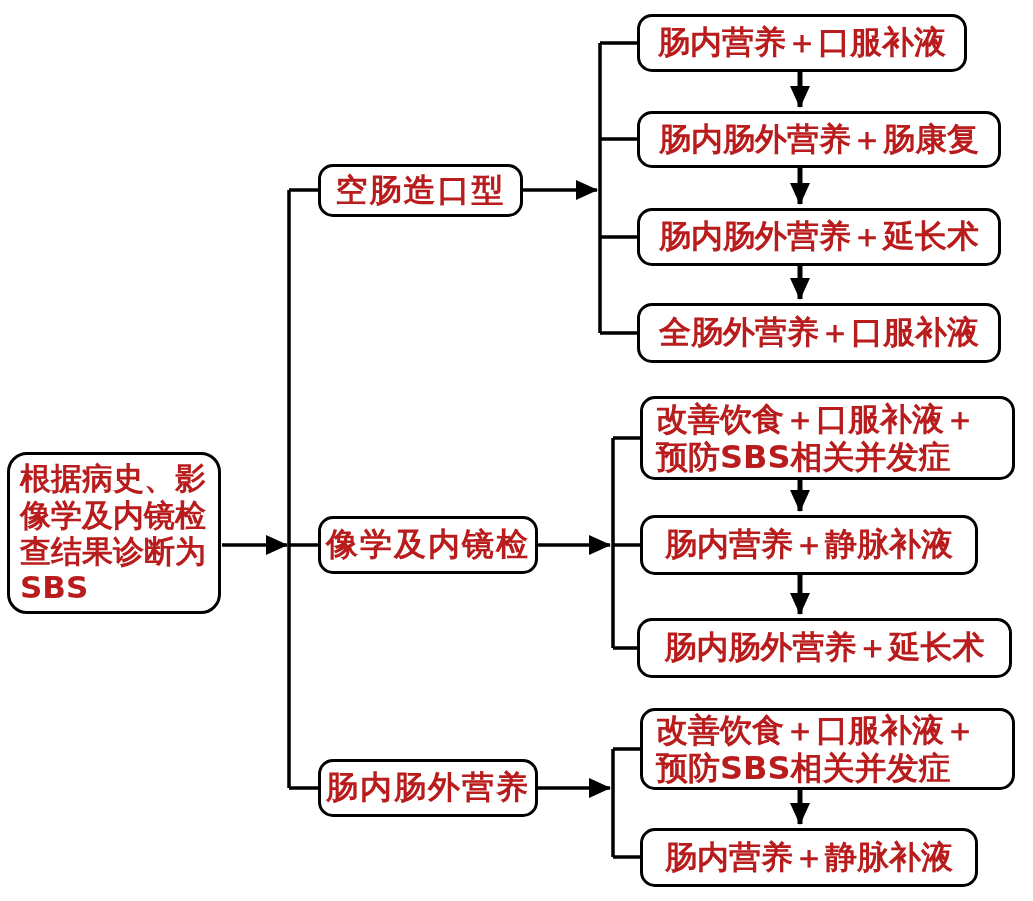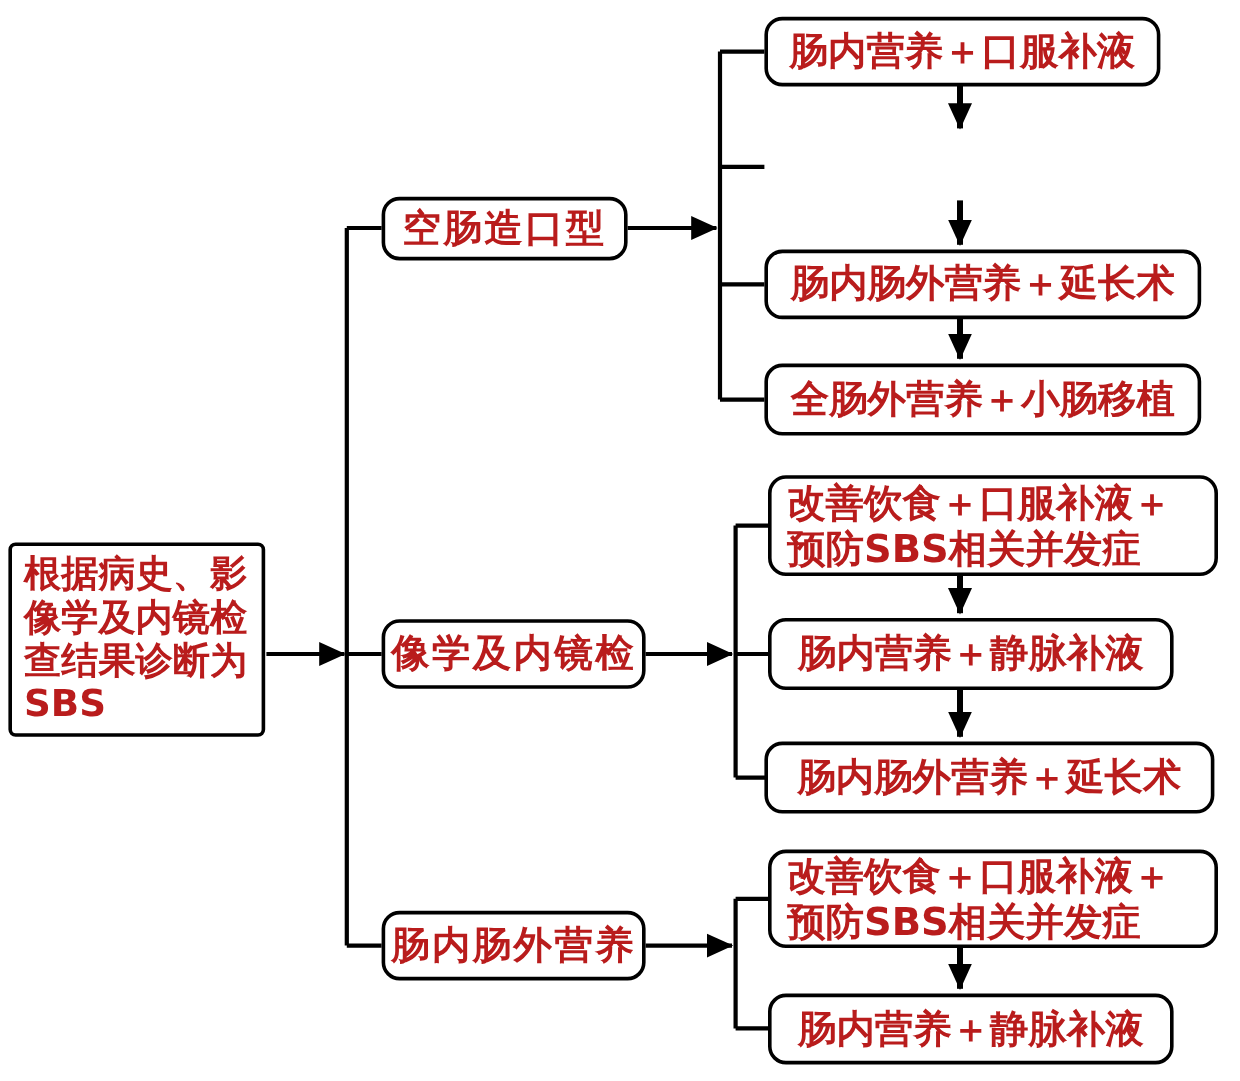--- a/index.html
+++ b/index.html
@@ -9,21 +9,21 @@
   }
   svg.connectors { position:absolute; left:0; top:0; width:1033px; height:901px; }
   .node {
     position:absolute; box-sizing:border-box;
     border:3.5px solid #000; border-radius:15px; background:#fff;
     display:flex; align-items:center; justify-content:center;
     font-size:32px; font-weight:600; line-height:1.22;
     white-space:pre-line; text-align:center; color:#b91c1c;
   }
   .node.root {
-    border-radius:6px; justify-content:flex-start; align-items:center;
+    border-radius:20px; justify-content:flex-start; align-items:center;
     text-align:left; padding:4px 10px; font-size:31px; line-height:1.17;
   }
   .node.branch { letter-spacing:2px; }
   .node.two-line {
     justify-content:flex-start; text-align:left; padding-left:13px; line-height:1.2;
   }
 </style>
 </head>
 <body>
 
@@ -62,22 +62,23 @@
   <div class="node root" style="left:7px; top:452px; width:214px; height:162px;">根据病史、影
 像学及内镜检
 查结果诊断为
 SBS</div>
 
   <div class="node branch" style="left:318px; top:164px; width:205px; height:53px;">空肠造口型</div>
   <div class="node branch" style="left:318px; top:516px; width:220px; height:58px;">像学及内镜检</div>
   <div class="node branch" style="left:318px; top:759px; width:220px; height:58px;">肠内肠外营养</div>
 
   <div class="node step" style="left:637px; top:14px;  width:330px; height:58px;">肠内营养＋口服补液</div>
+  <div class="node step" style="left:637px; top:111px; width:364px; height:57px;">肠内肠外营养＋肠康复</div>
   <div class="node step" style="left:637px; top:208px; width:364px; height:58px;">肠内肠外营养＋延长术</div>
-  <div class="node step" style="left:637px; top:303px; width:364px; height:60px;">全肠外营养＋小肠移植</div>
+  <div class="node step" style="left:637px; top:303px; width:364px; height:60px;">全肠外营养＋口服补液</div>
 
   <div class="node step two-line" style="left:640px; top:396px; width:375px; height:84px;">改善饮食＋口服补液＋
 预防SBS相关并发症</div>
   <div class="node step" style="left:640px; top:515px; width:338px; height:60px;">肠内营养＋静脉补液</div>
   <div class="node step" style="left:637px; top:618px; width:375px; height:60px;">肠内肠外营养＋延长术</div>
 
   <div class="node step two-line" style="left:640px; top:708px; width:375px; height:82px;">改善饮食＋口服补液＋
 预防SBS相关并发症</div>
   <div class="node step" style="left:640px; top:828px; width:338px; height:59px;">肠内营养＋静脉补液</div>
 

